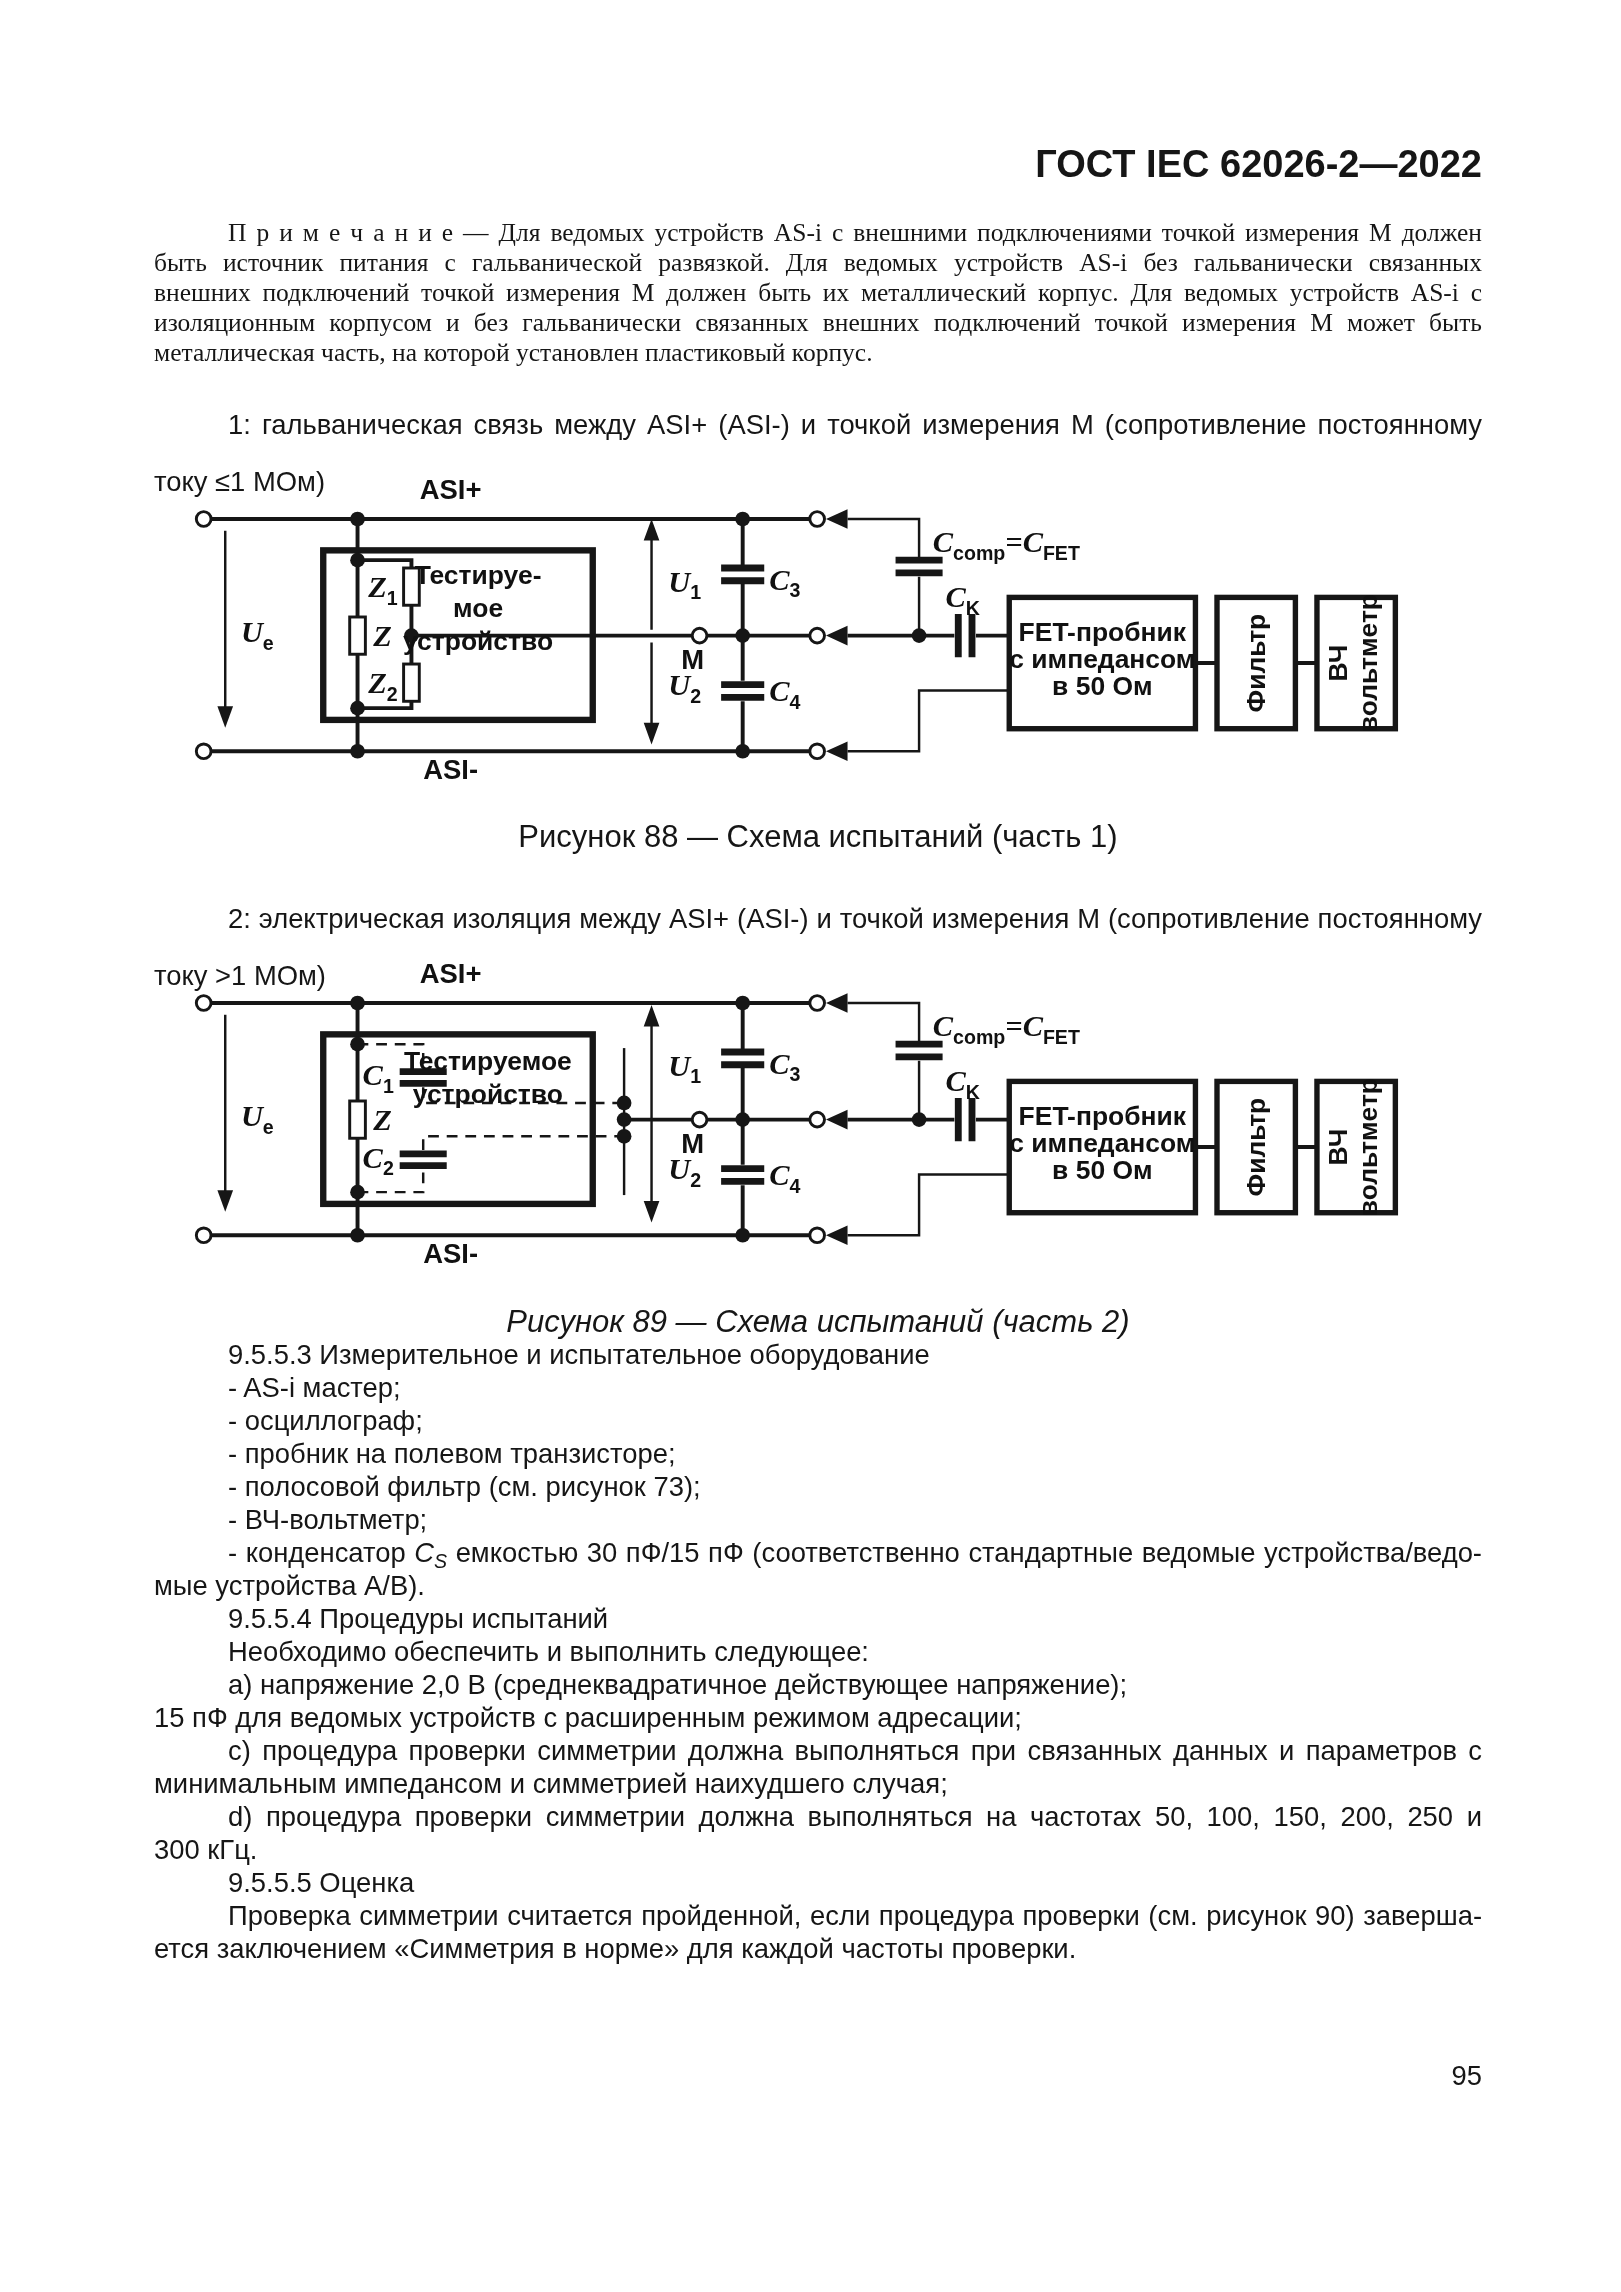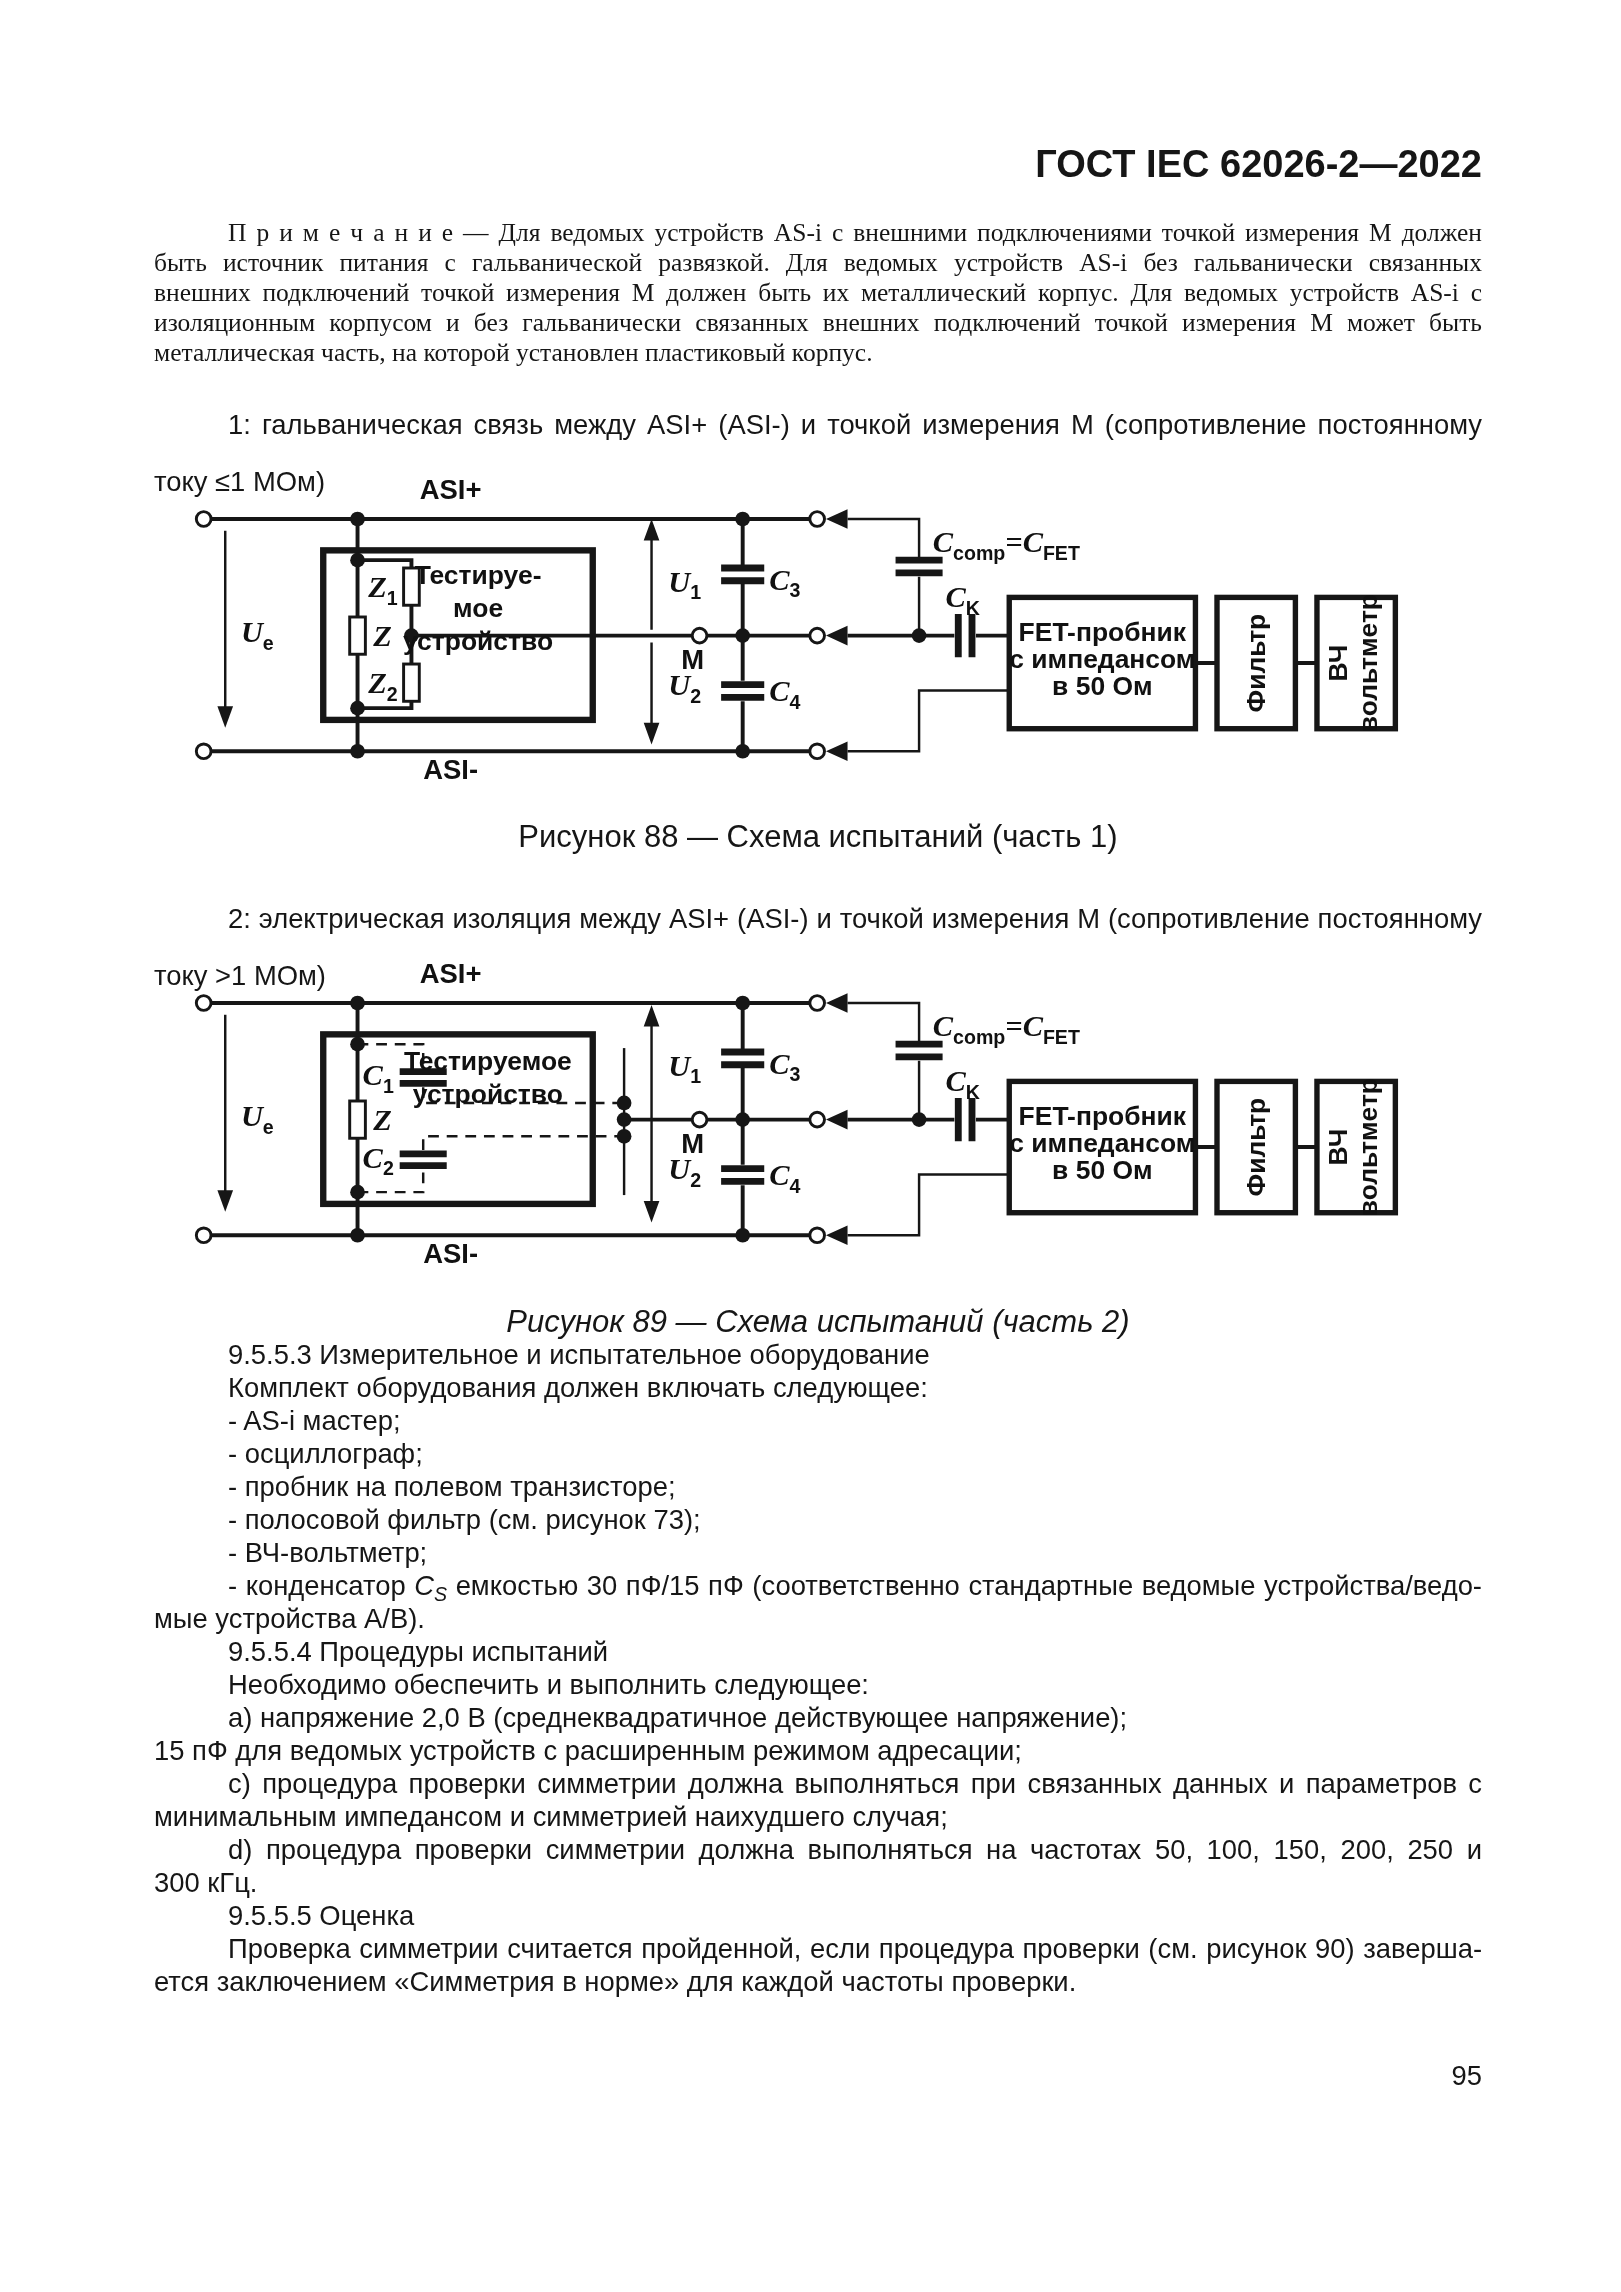--- a/index.html
+++ b/index.html
@@ -287,21 +287,20 @@
   <g>
     <text class="t tm" x="368" y="118">Тестируемое</text>
     <text class="t tm" x="368" y="152">устройство</text>
   </g>
 </svg>
 
 <div id="fig89-caption" class="abs textcol caption">Рисунок 89 — Схема испытаний (часть 2)</div>
 
 <div id="main-block" class="abs textcol">
   <div class="ln ind">9.5.5.3 Измерительное и испытательное оборудование</div>
-  <div class="ln ind">Комплект оборудования должен включать следующее:</div>
   <div class="ln ind">- AS-i мастер;</div>
   <div class="ln ind">- осциллограф;</div>
   <div class="ln ind">- пробник на полевом транзисторе;</div>
   <div class="ln ind">- полосовой фильтр (см. рисунок 73);</div>
   <div class="ln ind">- ВЧ-вольтметр;</div>
   <div class="ln ind just"><span>- конденсатор </span><span class="csym">C</span><sub class="csub">S</sub><span> емкостью 30 пФ/15 пФ (соответственно стандартные ведомые устройства/ведо-</span></div>
   <div class="ln">мые устройства А/В).</div>
   <div class="ln ind">9.5.5.4 Процедуры испытаний</div>
   <div class="ln ind">Необходимо обеспечить и выполнить следующее:</div>
   <div class="ln ind">a) напряжение 2,0 В (среднеквадратичное действующее напряжение);</div>

